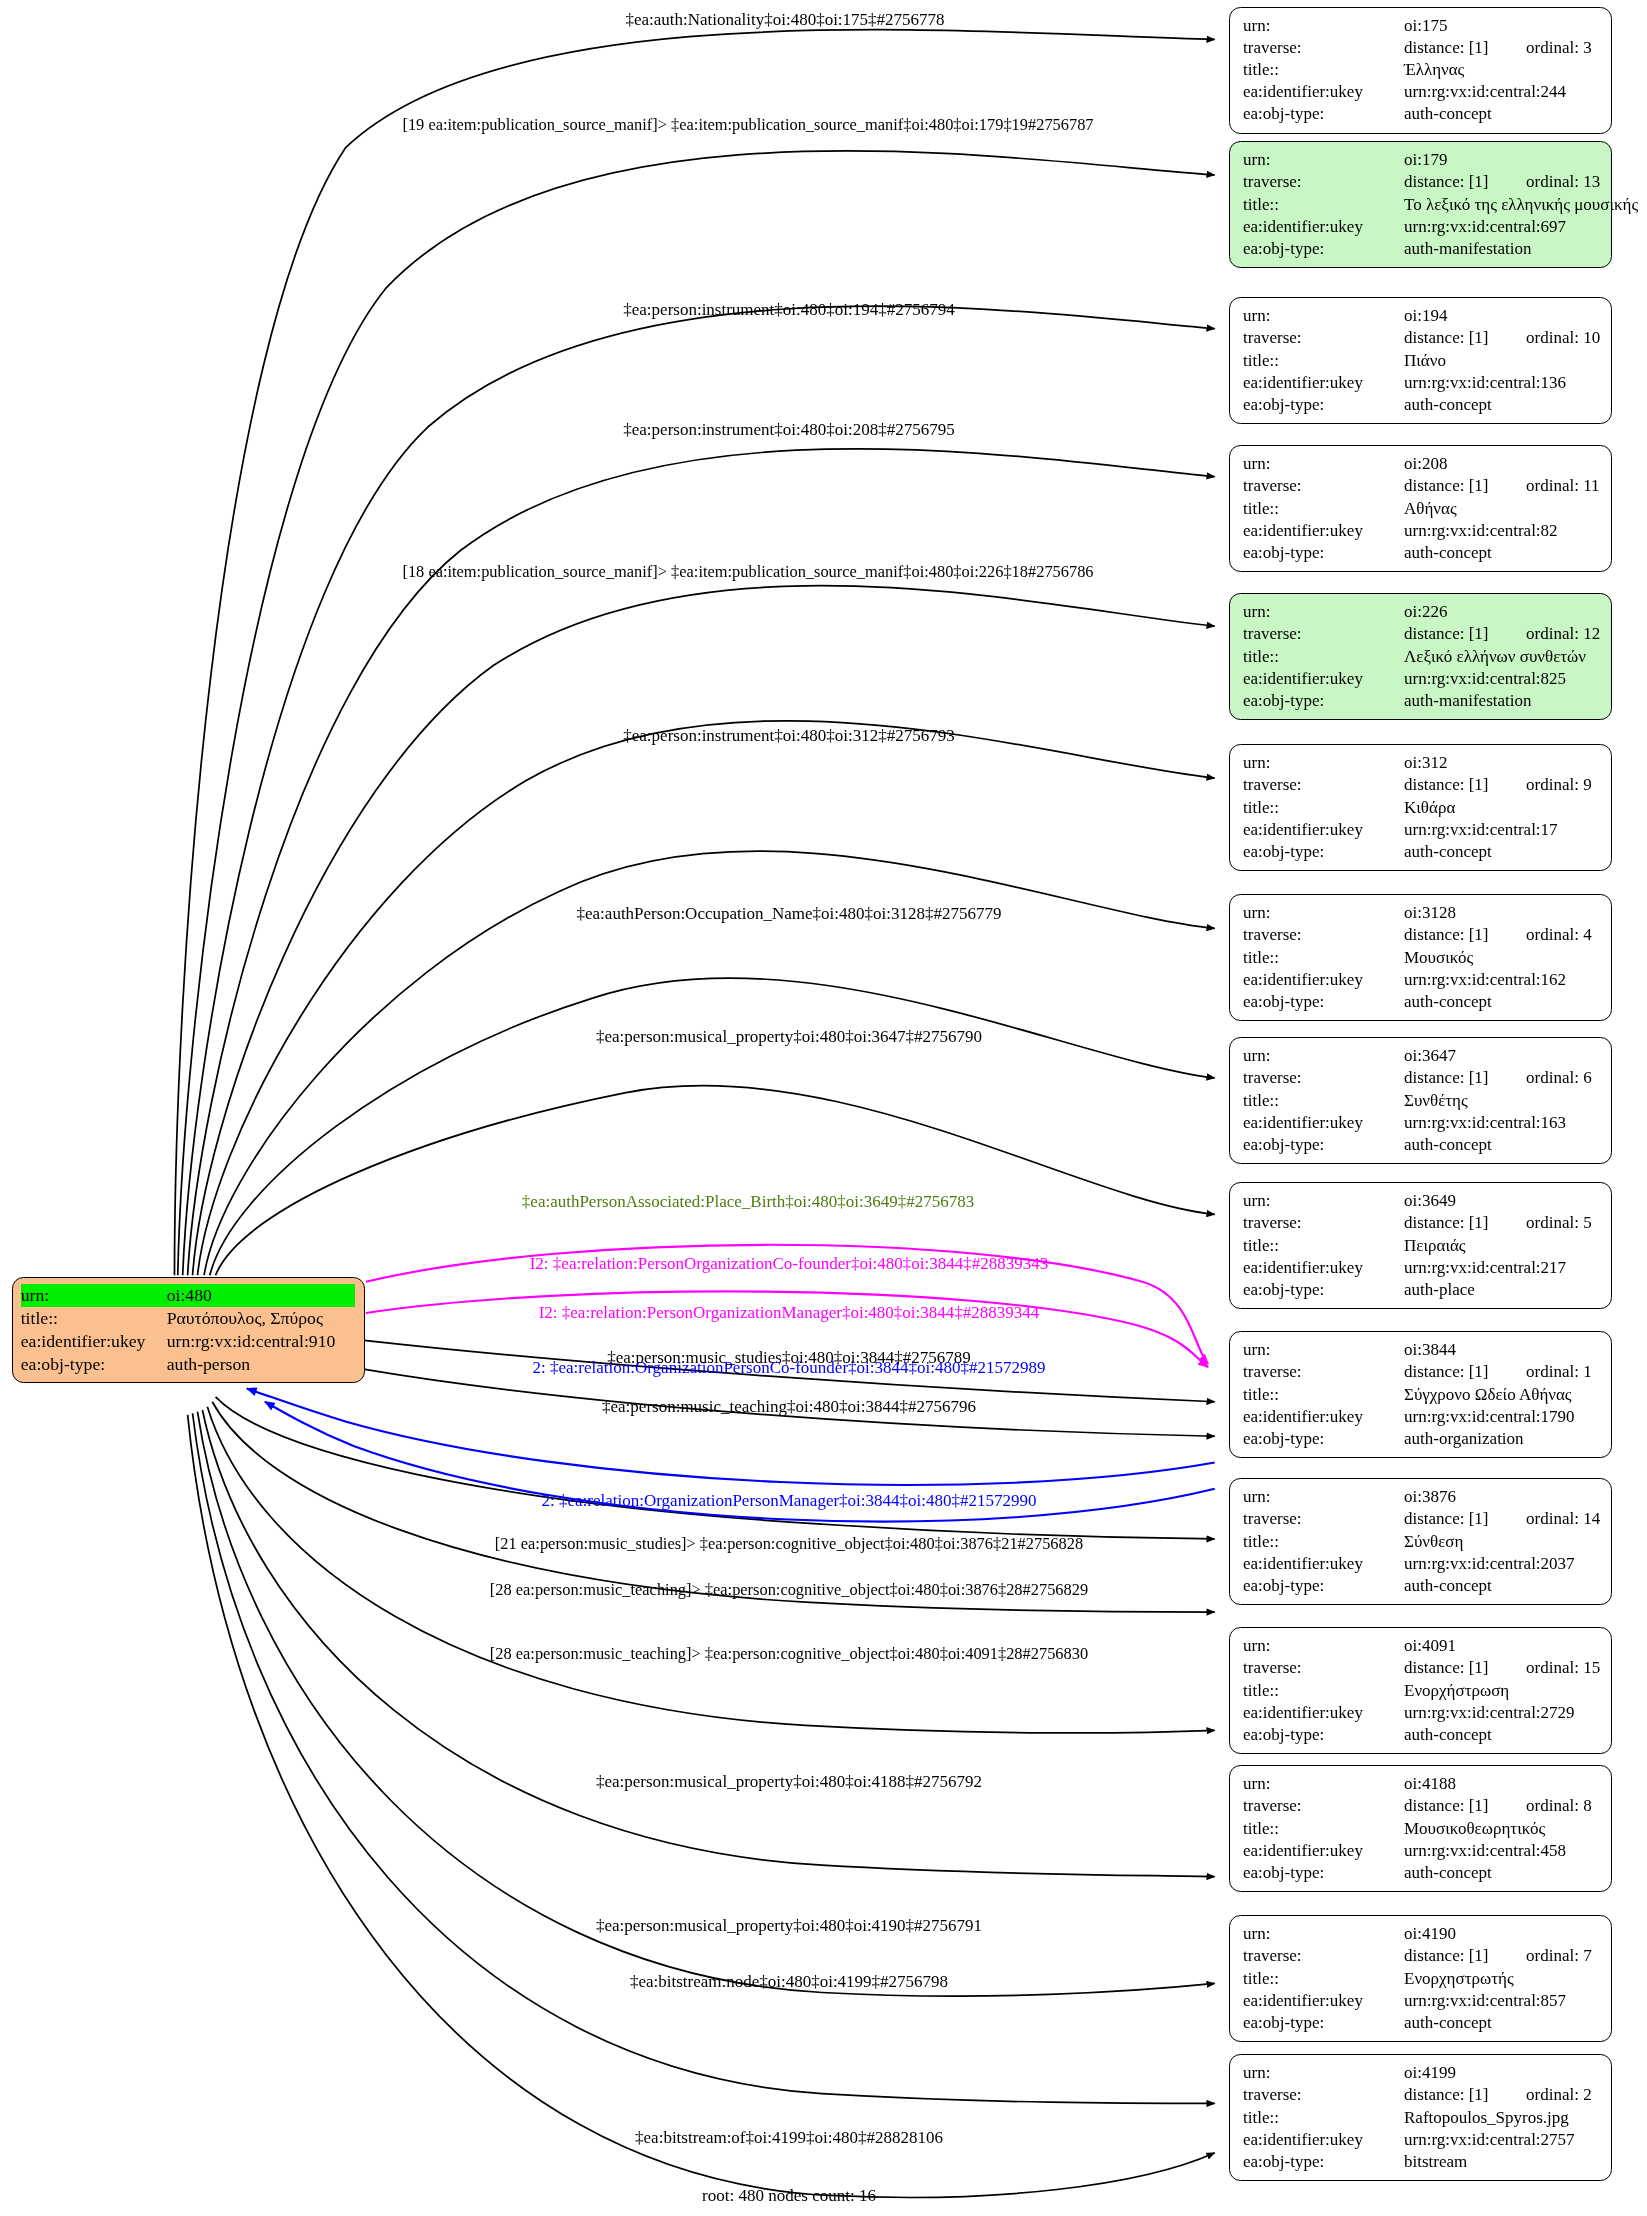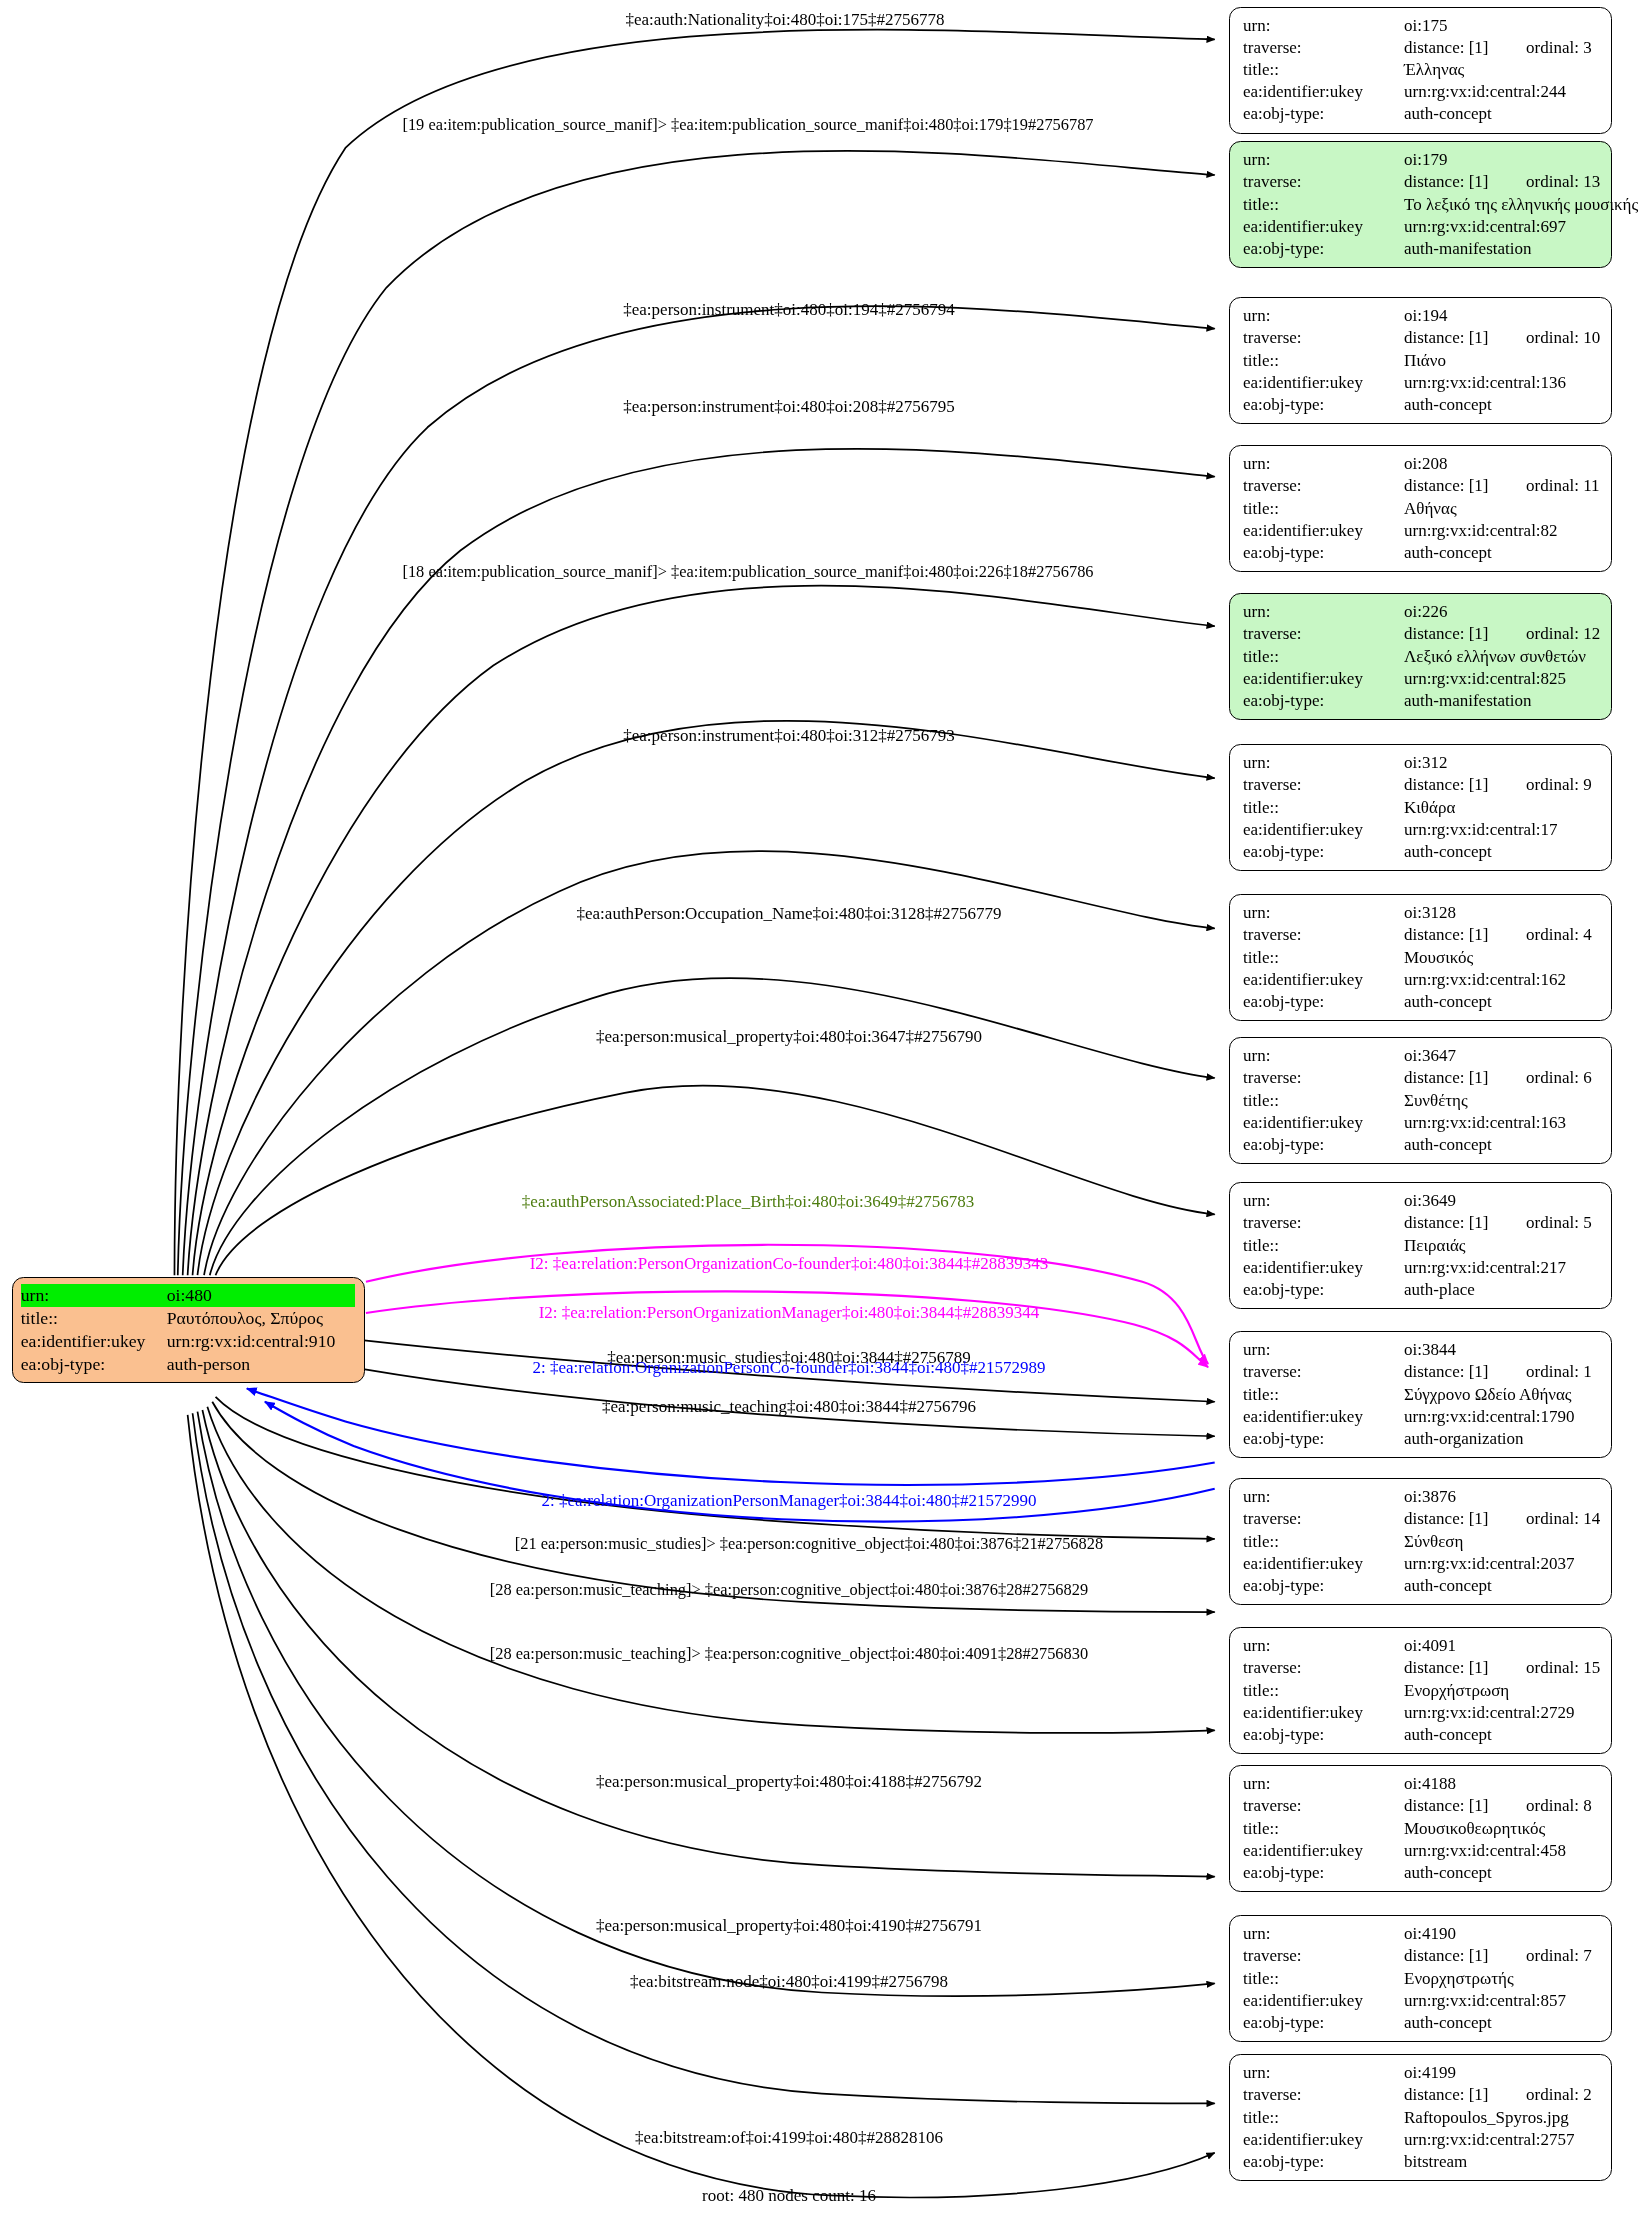--- a/index.html
+++ b/index.html
@@ -484,33 +484,33 @@
       </div>
       <div class="row">
         <span class="key">ea:obj-type:</span>
         <span class="val">bitstream</span>
       </div>
     </div>
 
   <div class="edge-label" style="left: 785px; top: 10px; color: rgb(0, 0, 0);">‡ea:auth:Nationality‡oi:480‡oi:175‡#2756778</div>
   <div class="edge-label small" style="left: 748px; top: 115px; color: rgb(0, 0, 0);">[19 ea:item:publication_source_manif]&gt; ‡ea:item:publication_source_manif‡oi:480‡oi:179‡19#2756787</div>
   <div class="edge-label" style="left: 789px; top: 300px; color: rgb(0, 0, 0);">‡ea:person:instrument‡oi:480‡oi:194‡#2756794</div>
-  <div class="edge-label" style="left: 789px; top: 397px; color: rgb(0, 0, 0); text-align: center;">‡ea:person:instrument‡oi:480‡oi:208‡#2756795</div>
+  <div class="edge-label" style="left: 789px; top: 420px; color: rgb(0, 0, 0); text-align: center;">‡ea:person:instrument‡oi:480‡oi:208‡#2756795</div>
   <div class="edge-label small" style="left: 748px; top: 562px; color: rgb(0, 0, 0);">[18 ea:item:publication_source_manif]&gt; ‡ea:item:publication_source_manif‡oi:480‡oi:226‡18#2756786</div>
   <div class="edge-label" style="left: 789px; top: 726px; color: rgb(0, 0, 0);">‡ea:person:instrument‡oi:480‡oi:312‡#2756793</div>
   <div class="edge-label" style="left: 789px; top: 904px; color: rgb(0, 0, 0);">‡ea:authPerson:Occupation_Name‡oi:480‡oi:3128‡#2756779</div>
   <div class="edge-label" style="left: 789px; top: 1027px; color: rgb(0, 0, 0);">‡ea:person:musical_property‡oi:480‡oi:3647‡#2756790</div>
   <div class="edge-label" style="left: 748px; top: 1192px; color: #4d7c0f;">‡ea:authPersonAssociated:Place_Birth‡oi:480‡oi:3649‡#2756783</div>
   <div class="edge-label" style="left: 789px; top: 1254px; color: rgb(255, 0, 255);">I2: ‡ea:relation:PersonOrganizationCo-founder‡oi:480‡oi:3844‡#28839343</div>
   <div class="edge-label" style="left: 789px; top: 1303px; color: rgb(255, 0, 255);">I2: ‡ea:relation:PersonOrganizationManager‡oi:480‡oi:3844‡#28839344</div>
   <div class="edge-label" style="left: 789px; top: 1348px; color: rgb(0, 0, 0);">‡ea:person:music_studies‡oi:480‡oi:3844‡#2756789</div>
   <div class="edge-label" style="left: 789px; top: 1397px; color: rgb(0, 0, 0);">‡ea:person:music_teaching‡oi:480‡oi:3844‡#2756796</div>
   <div class="edge-label" style="left: 789px; top: 1358px; color: rgb(0, 0, 255);">2: ‡ea:relation:OrganizationPersonCo-founder‡oi:3844‡oi:480‡#21572989</div>
   <div class="edge-label" style="left: 789px; top: 1491px; color: rgb(0, 0, 255);">2: ‡ea:relation:OrganizationPersonManager‡oi:3844‡oi:480‡#21572990</div>
-  <div class="edge-label small" style="left: 789px; top: 1534px; color: rgb(0, 0, 0); margin-left: 20px;">[21 ea:person:music_studies]&gt; ‡ea:person:cognitive_object‡oi:480‡oi:3876‡21#2756828</div>
+  <div class="edge-label small" style="left: 789px; top: 1534px; color: rgb(0, 0, 0);">[21 ea:person:music_studies]&gt; ‡ea:person:cognitive_object‡oi:480‡oi:3876‡21#2756828</div>
   <div class="edge-label small" style="left: 789px; top: 1580px; color: rgb(0, 0, 0);">[28 ea:person:music_teaching]&gt; ‡ea:person:cognitive_object‡oi:480‡oi:3876‡28#2756829</div>
   <div class="edge-label small" style="left: 789px; top: 1644px; color: rgb(0, 0, 0);">[28 ea:person:music_teaching]&gt; ‡ea:person:cognitive_object‡oi:480‡oi:4091‡28#2756830</div>
   <div class="edge-label" style="left: 789px; top: 1772px; color: rgb(0, 0, 0);">‡ea:person:musical_property‡oi:480‡oi:4188‡#2756792</div>
   <div class="edge-label" style="left: 789px; top: 1916px; color: rgb(0, 0, 0);">‡ea:person:musical_property‡oi:480‡oi:4190‡#2756791</div>
   <div class="edge-label" style="left: 789px; top: 1972px; color: rgb(0, 0, 0);">‡ea:bitstream:node‡oi:480‡oi:4199‡#2756798</div>
   <div class="edge-label" style="left: 789px; top: 2112px; color: rgb(0, 0, 0); margin-top: 16px;">‡ea:bitstream:of‡oi:4199‡oi:480‡#28828106</div>
 
   <div class="footer" style="left:789px; top:2186px;">root: 480 nodes count: 16</div>
 </div>
 

